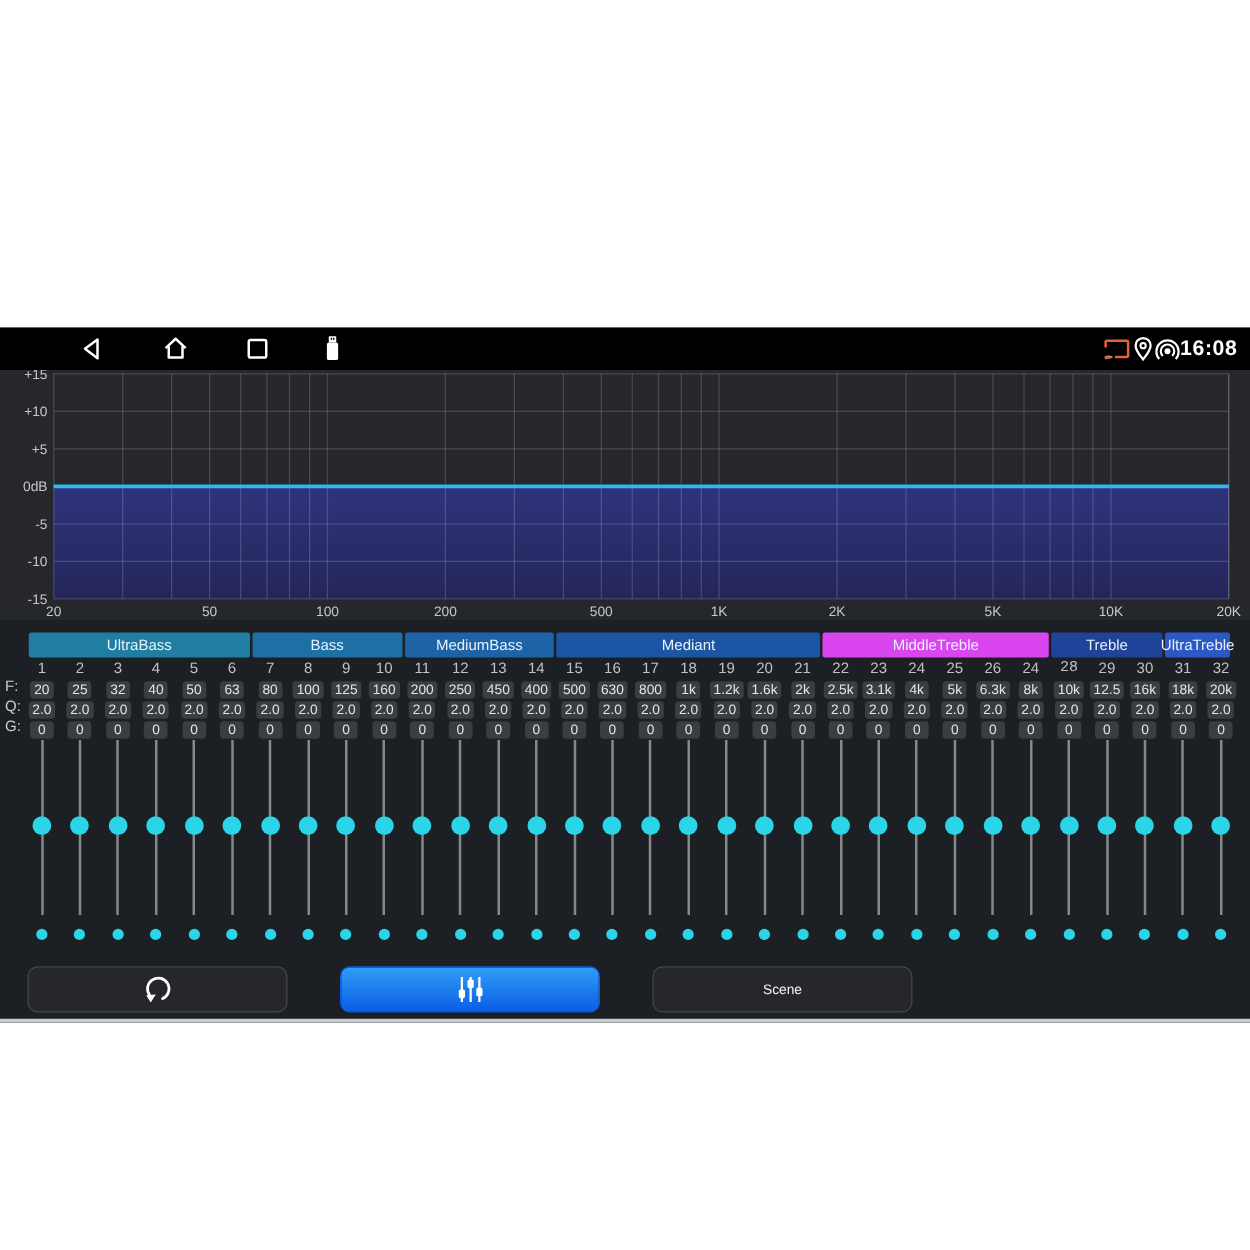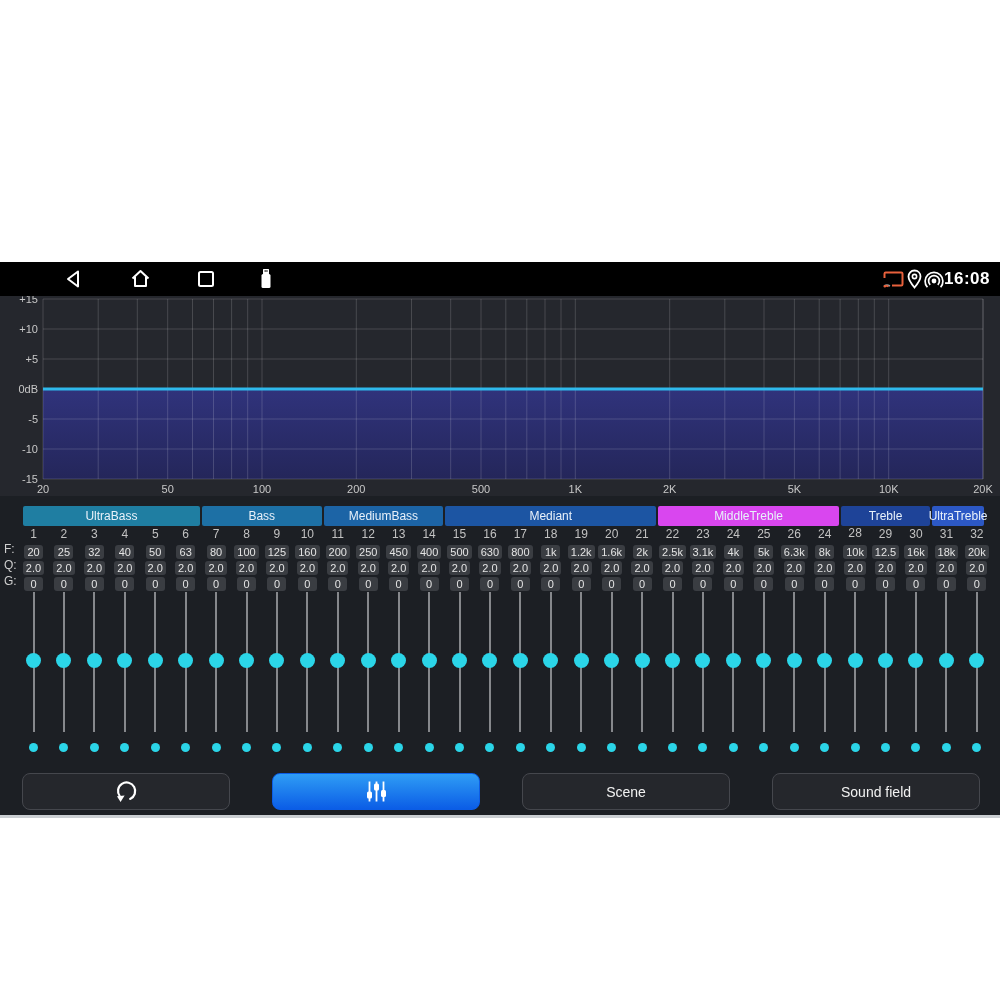--- a/index.html
+++ b/index.html
@@ -10,21 +10,21 @@
   .sb-time{position:absolute;left:944px;top:7px;color:#fff;font-size:17px;font-weight:bold;letter-spacing:0.5px;}
   .graph-wrap{position:absolute;top:34px;left:0;width:1000px;height:200px;}
   .bandseg{position:absolute;top:244px;height:20px;border-radius:2px;display:flex;align-items:center;justify-content:center;color:#e8f1fa;font-size:12px;}
   .rowlabel{position:absolute;left:4px;width:18px;color:#cfcfcf;font-size:12px;text-align:left;}
   .colnum{position:absolute;width:30px;text-align:center;color:#c2c2c2;font-size:12px;line-height:13px;}
   .valcell{position:absolute;width:34px;text-align:center;}
   .box{display:inline-block;background:#3a3d42;color:#e4e4e4;border-radius:3px;font-size:11px;line-height:14px;padding:0 3px;min-width:13px;}
   .track{position:absolute;width:2px;top:330px;height:140px;background:#86888c;}
   .knob{position:absolute;width:15px;height:15px;border-radius:50%;top:391px;}
   .dot{position:absolute;width:9px;height:9px;border-radius:50%;top:481px;}
-  .fbtn{position:absolute;top:511px;height:37px;width:208px;border-radius:8px;background:#25272c;border:1px solid #45474d;color:#f2f2f2;font-size:14px;display:flex;align-items:center;justify-content:center;box-sizing:border-box;cursor:pointer;font-family:"Liberation Sans",sans-serif;padding:0;}
+  .fbtn{position:absolute;top:511px;height:37px;width:208px;border-radius:8px;background:#25272c;border:1px solid #45474d;color:#f2f2f2;font-size:11px;display:flex;align-items:center;justify-content:center;box-sizing:border-box;cursor:pointer;font-family:"Liberation Sans",sans-serif;padding:0;}
   .fbtn.active{background:linear-gradient(#2f9df5,#0b5de6);border:1px solid #0b5de6;}
   .bottom-edge{position:absolute;left:0;bottom:0;width:100%;height:3px;background:#caced2;}
 </style>
 </head>
 <body>
 
 <div class="screen">
 
   <div class="statusbar">
     <span class="sb-icon" style="left:64px;top:7px;">
@@ -396,18 +396,15 @@
       <line x1="12.5" y1="2.5" x2="12.5" y2="22.5" stroke="#fff" stroke-width="1.8"></line>
       <line x1="19.5" y1="2.5" x2="19.5" y2="22.5" stroke="#fff" stroke-width="1.8"></line>
       <rect x="3" y="12.5" width="5" height="7" rx="1.5" fill="#fff"></rect>
       <rect x="10" y="4.5" width="5" height="7" rx="1.5" fill="#fff"></rect>
       <rect x="17" y="11" width="5" height="7" rx="1.5" fill="#fff"></rect>
     </svg>
   </button>
   <button class="fbtn" style="left:522px;">
     <span>Scene</span>
   </button>
-  <button class="fbtn" style="left:772px;">
-    <span>Sound field</span>
-  </button>
 
   <div class="bottom-edge"></div>
 </div>
 
 </body></html>

